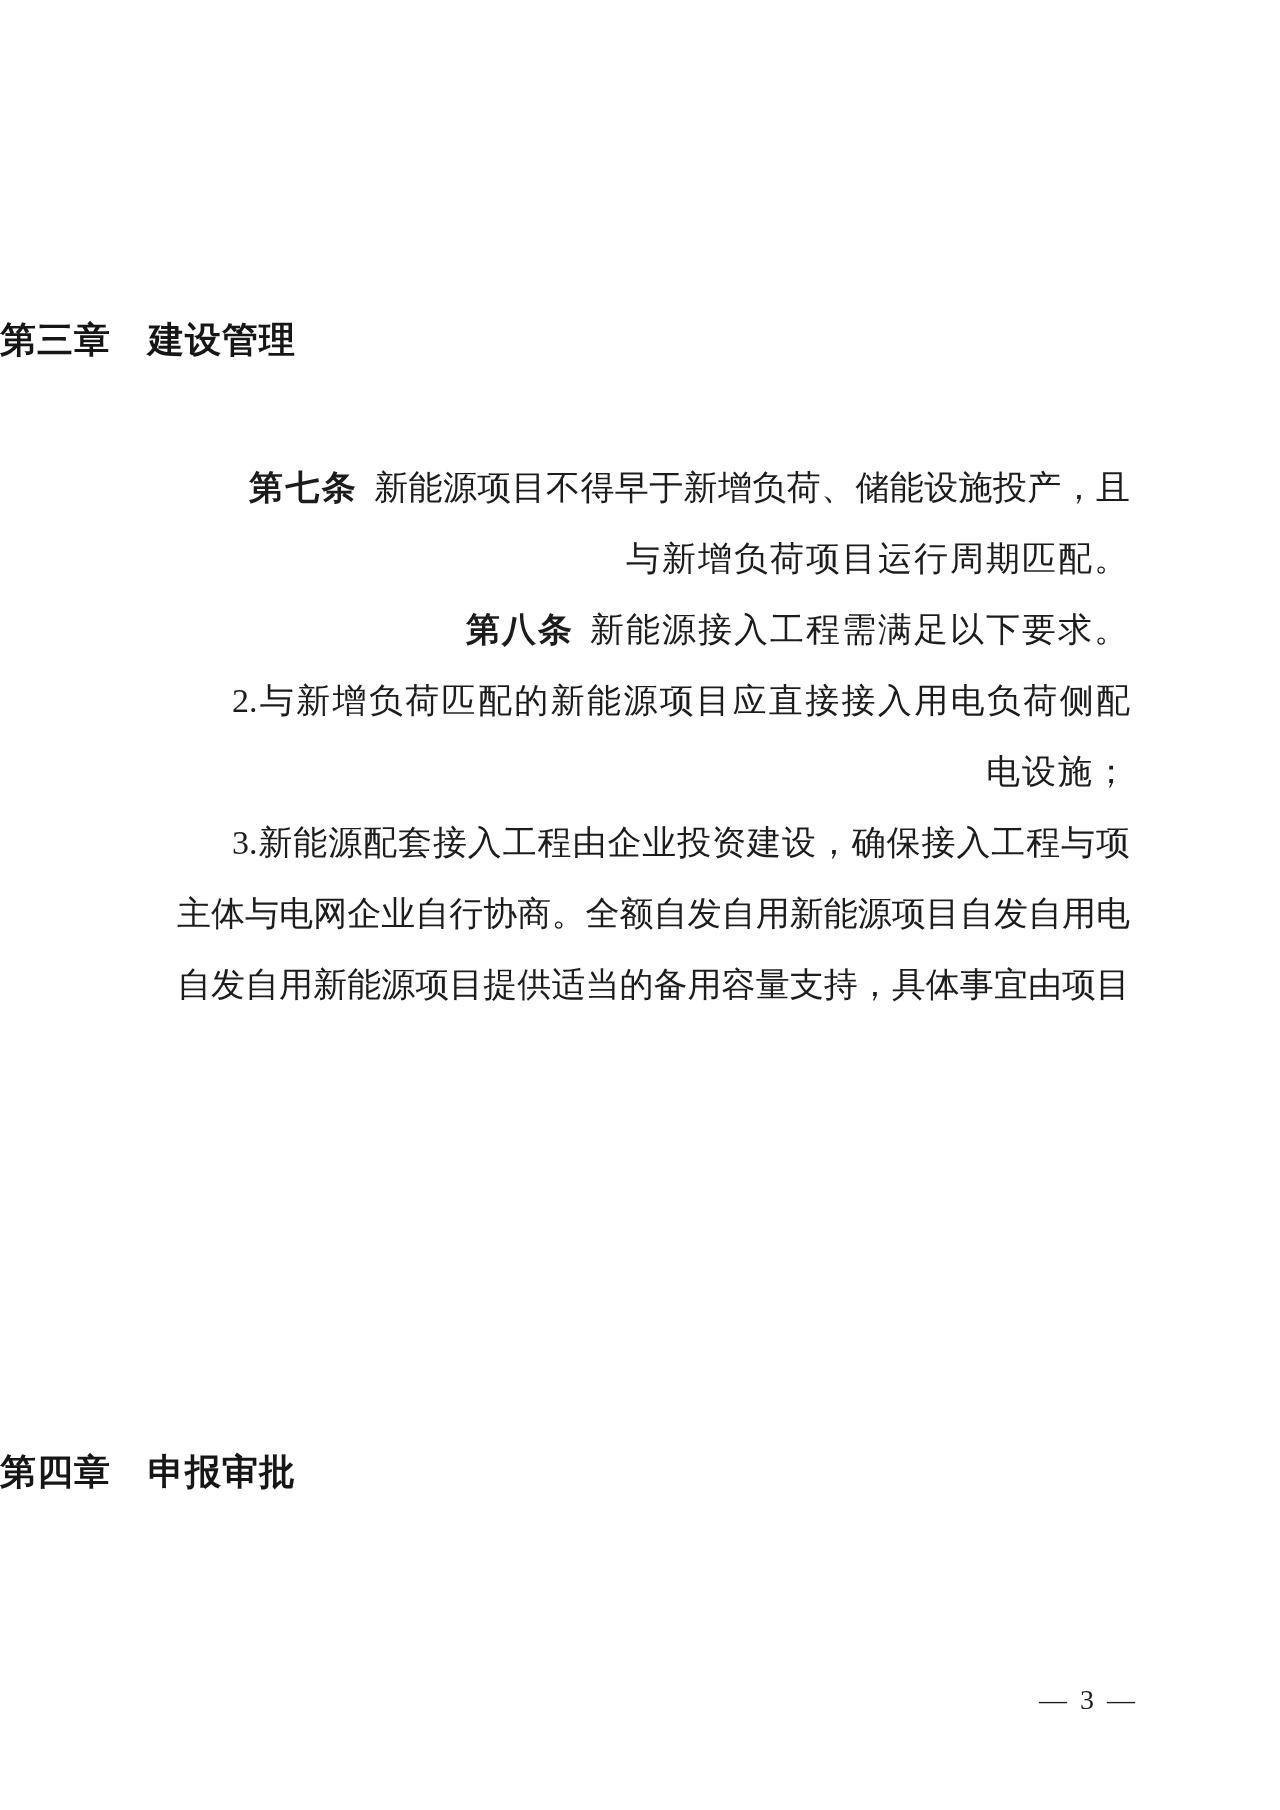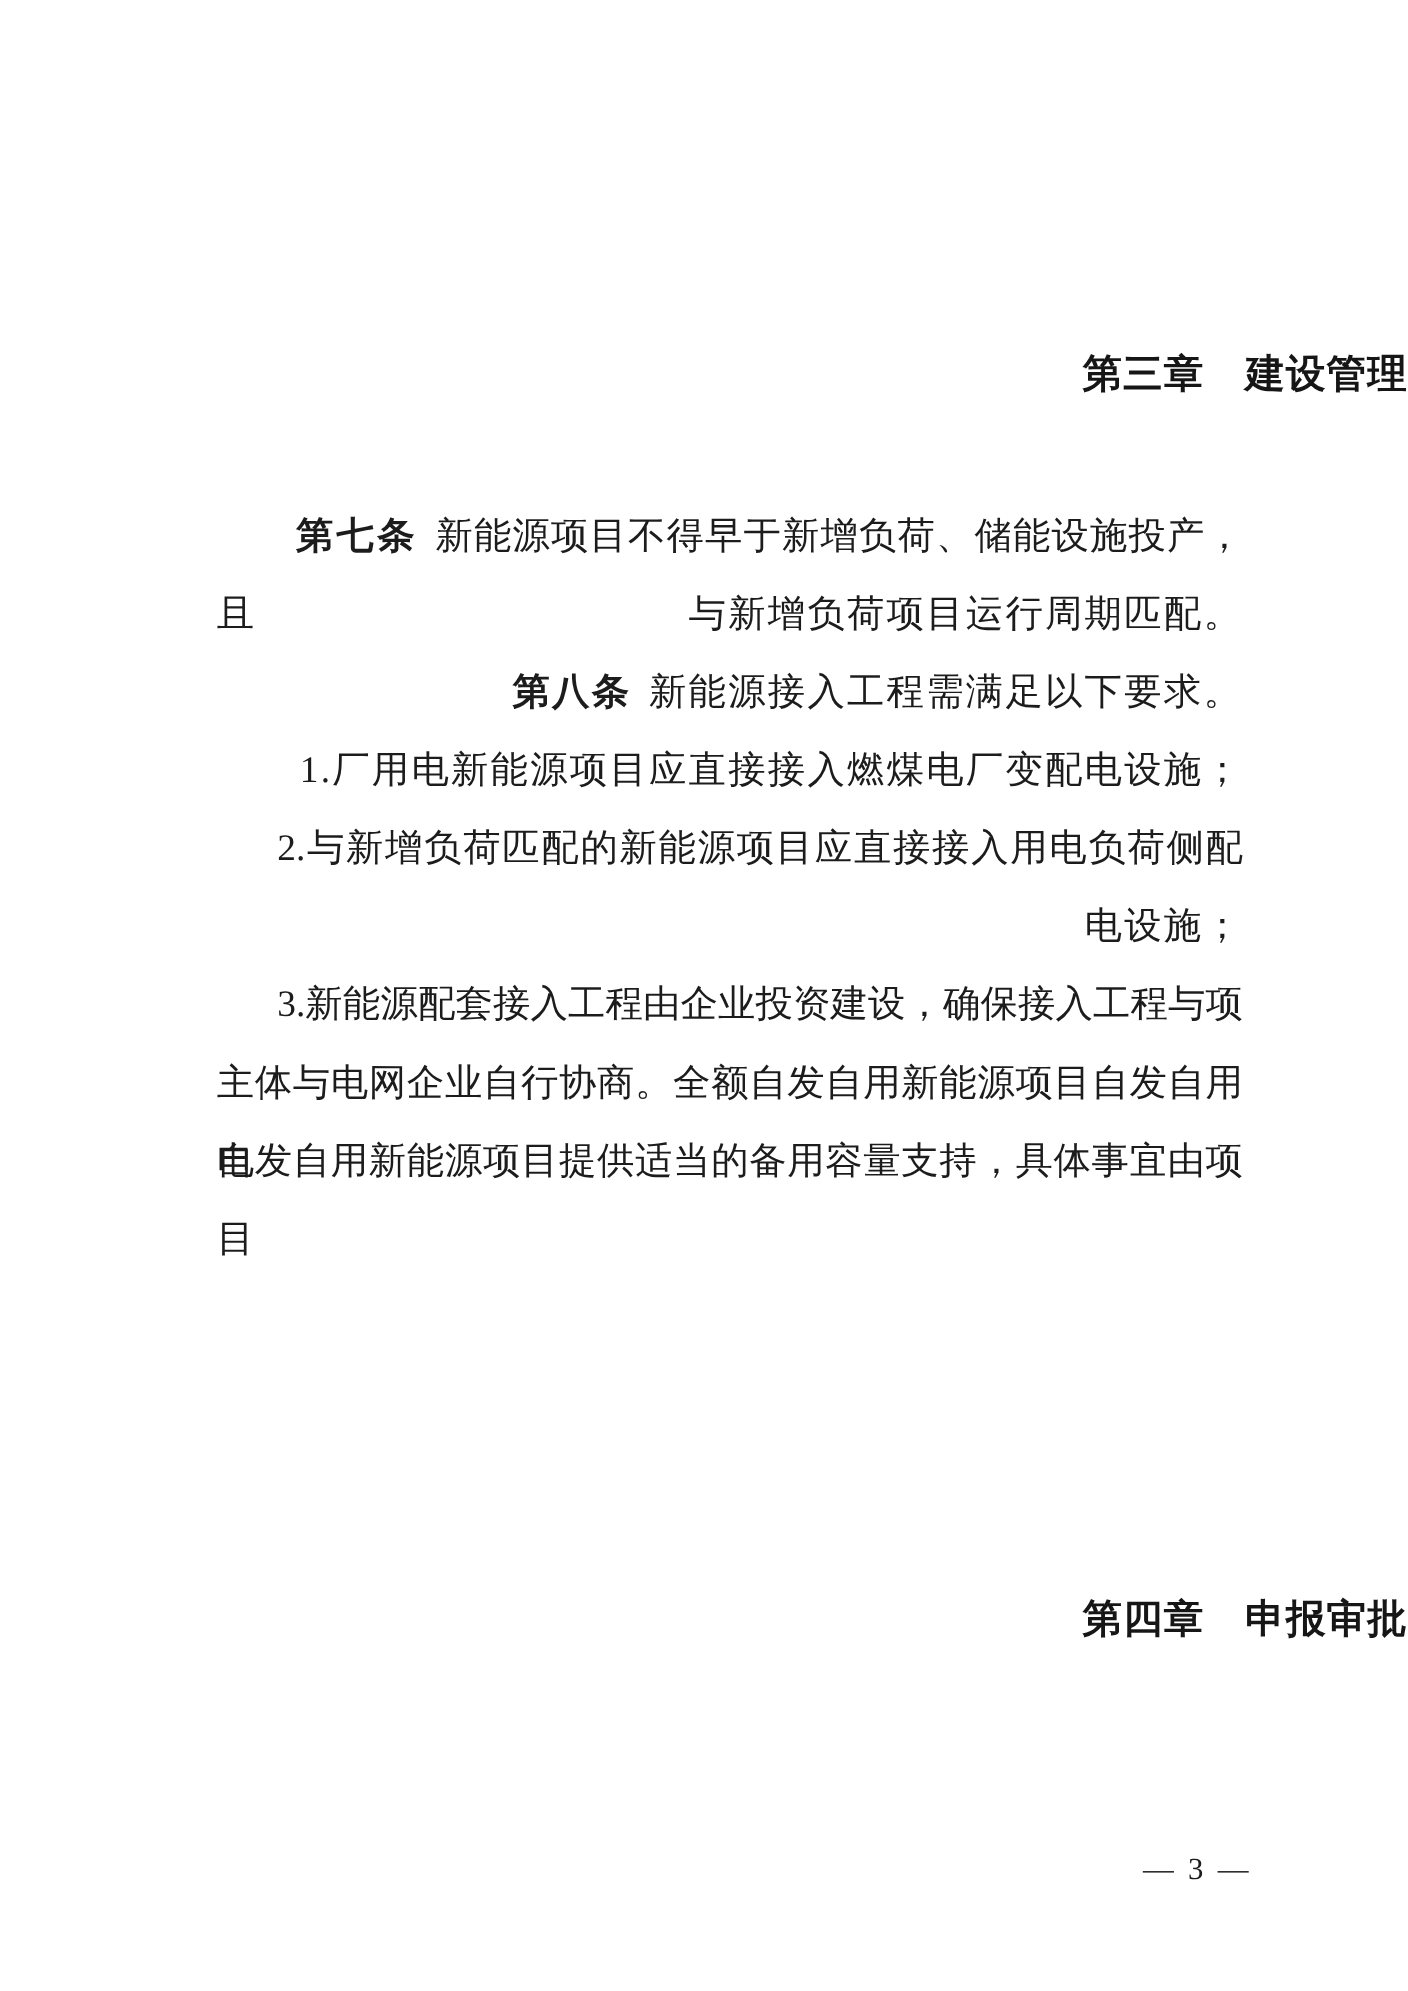--- a/index.html
+++ b/index.html
@@ -8,21 +8,21 @@
     width: 1280px;
     height: 1810px;
     background: #ffffff;
     overflow: hidden;
     color: #1c1c1c;
   }
   .chapter {
     position: absolute;
     left: 0;
     width: 100%;
-    text-align: right;
+    text-align: left;
     font-family: "Liberation Sans", "DejaVu Sans", sans-serif;
     font-weight: 700;
     font-size: 36px;
     line-height: 40px;
     letter-spacing: 1px;
     color: #161616;
   }
   .ch3 { top: 320px; }
   .ch4 { top: 1452px; }
   .body-block {
@@ -37,21 +37,20 @@
   .bline {
     height: 71px;
     line-height: 71px;
     letter-spacing: 2px;
     text-align: right;
   }
   .fill {
     letter-spacing: 0;
     text-align: justify;
     text-align-last: justify;
-    margin-left: 20px;
   }
   .ind-term { text-indent: 72px; }
   .ind-num  { text-indent: 55px; }
   .term {
     font-family: "Liberation Sans", "DejaVu Sans", sans-serif;
     font-weight: 700;
     margin-right: 16px;
     letter-spacing: 2px;
   }
   .page-num {
@@ -69,21 +68,20 @@
 <body>
 
 <div class="page">
 
   <div class="chapter ch3">第三章　建设管理</div>
 
   <div class="body-block">
     <div class="bline ind-term fill"><span class="term">第七条</span><span>新能源项目不得早于新增负荷、储能设施投产，且</span></div>
     <div class="bline"><span>与新增负荷项目运行周期匹配。</span></div>
     <div class="bline ind-term"><span class="term">第八条</span><span>新能源接入工程需满足以下要求。</span></div>
-    <div class="bline ind-num"><span>1.厂用电新能源项目应直接接入燃煤电厂变配电设施；</span></div>
     <div class="bline ind-num fill"><span>2.与新增负荷匹配的新能源项目应直接接入用电负荷侧配</span></div>
     <div class="bline"><span>电设施；</span></div>
     <div class="bline ind-num fill"><span>3.新能源配套接入工程由企业投资建设，确保接入工程与项</span></div>
     <div class="bline fill"><span>主体与电网企业自行协商。全额自发自用新能源项目自发自用电</span></div>
     <div class="bline fill"><span>自发自用新能源项目提供适当的备用容量支持，具体事宜由项目</span></div>
   </div>
 
   <div class="chapter ch4">第四章　申报审批</div>
 
   <div class="page-num">— 3 —</div>

